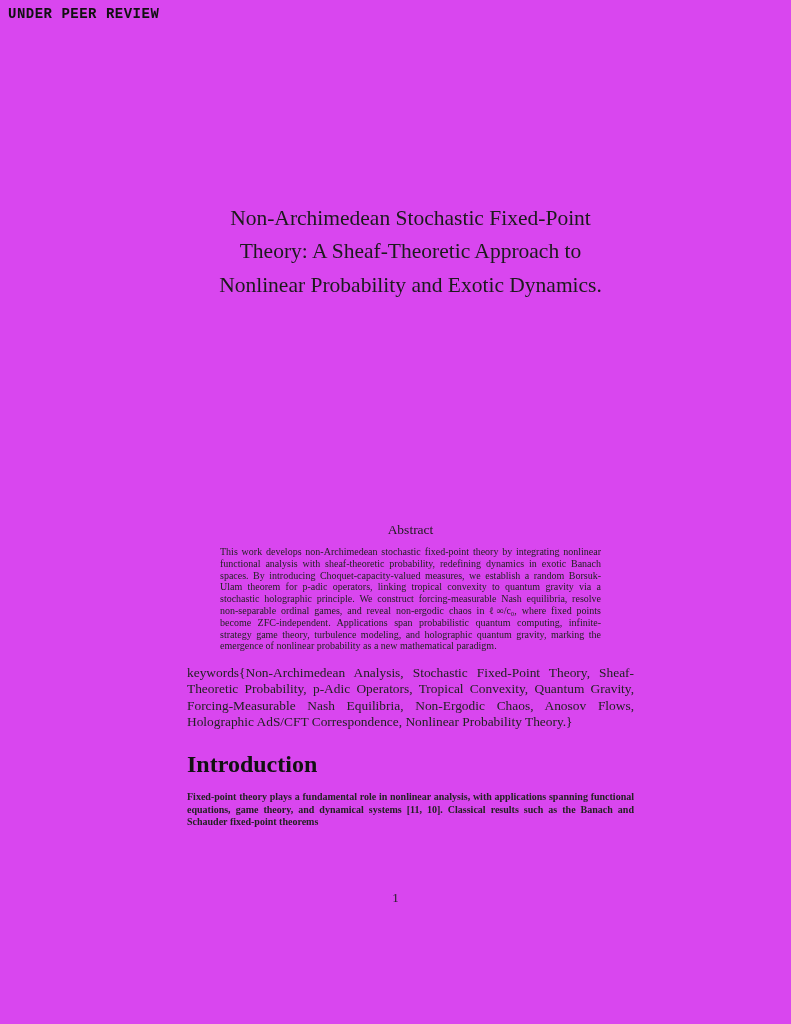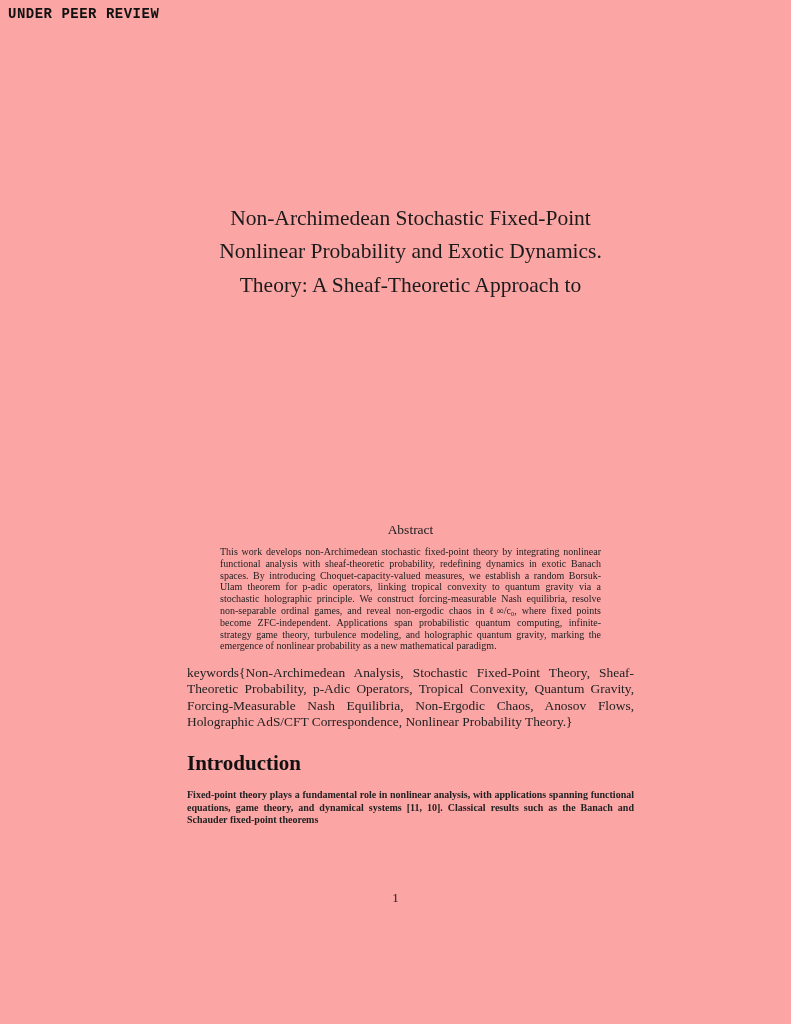--- a/index.html
+++ b/index.html
@@ -2,21 +2,21 @@
 <html><head>
 <meta charset="utf-8">
 <style>
   * { margin: 0; padding: 0; box-sizing: border-box; }
   html, body { background: #ffffff; }
   .page {
     position: relative;
     width: 791px;
     height: 1024px;
     margin: 0 auto;
-    background: #fca5a5;
+    background: #d946ef;
     font-family: "Liberation Serif", "DejaVu Serif", serif;
     color: #1c1c1c;
     overflow: hidden;
   }
   .watermark {
     position: absolute;
     top: 6px;
     left: 8px;
     font-family: "Liberation Mono", "DejaVu Sans Mono", monospace;
     font-size: 14px;
@@ -57,21 +57,21 @@
   .keywords {
     margin-top: 13px;
     font-size: 13.4px;
     line-height: 1.22;
     text-align: justify;
     color: #222;
   }
   .keywords .kw-label { font-weight: 400; }
   .section-heading {
     margin-top: 21px;
-    font-size: 21px;
+    font-size: 24px;
     font-weight: 700;
     color: #111;
   }
   .body-paragraph {
     margin-top: 13px;
     font-size: 10px;
     line-height: 1.24;
     text-align: justify;
     color: #222;
     font-weight: bold;
@@ -90,22 +90,22 @@
 <body>
 
 <div class="page">
 
   <div class="watermark">UNDER PEER REVIEW</div>
 
   <div class="content">
 
     <h1 class="title">
       <span>Non-Archimedean Stochastic Fixed-Point</span>
+      <span>Theory: A Sheaf-Theoretic Approach to</span>
       <span>Nonlinear Probability and Exotic Dynamics.</span>
-      <span>Theory: A Sheaf-Theoretic Approach to</span>
     </h1>
 
     <div class="abstract-heading">Abstract</div>
 
     <div class="abstract-body">This work develops non-Archimedean stochastic fixed-point theory by integrating nonlinear functional analysis with sheaf-theoretic probability, redefining dynamics in exotic Banach spaces. By introducing Choquet-capacity-valued measures, we establish a random Borsuk-Ulam theorem for p-adic operators, linking tropical convexity to quantum gravity via a stochastic holographic principle. We construct forcing-measurable Nash equilibria, resolve non-separable ordinal games, and reveal non-ergodic chaos in ℓ∞/c₀, where fixed points become ZFC-independent. Applications span probabilistic quantum computing, infinite-strategy game theory, turbulence modeling, and holographic quantum gravity, marking the emergence of nonlinear probability as a new mathematical paradigm.</div>
 
     <div class="keywords"><span class="kw-label">keywords</span><span>{Non-Archimedean Analysis, Stochastic Fixed-Point Theory, Sheaf-Theoretic Probability, p-Adic Operators, Tropical Convexity, Quantum Gravity, Forcing-Measurable Nash Equilibria, Non-Ergodic Chaos, Anosov Flows, Holographic AdS/CFT Correspondence, Nonlinear Probability Theory.}</span></div>
 
     <h2 class="section-heading">Introduction</h2>
 

